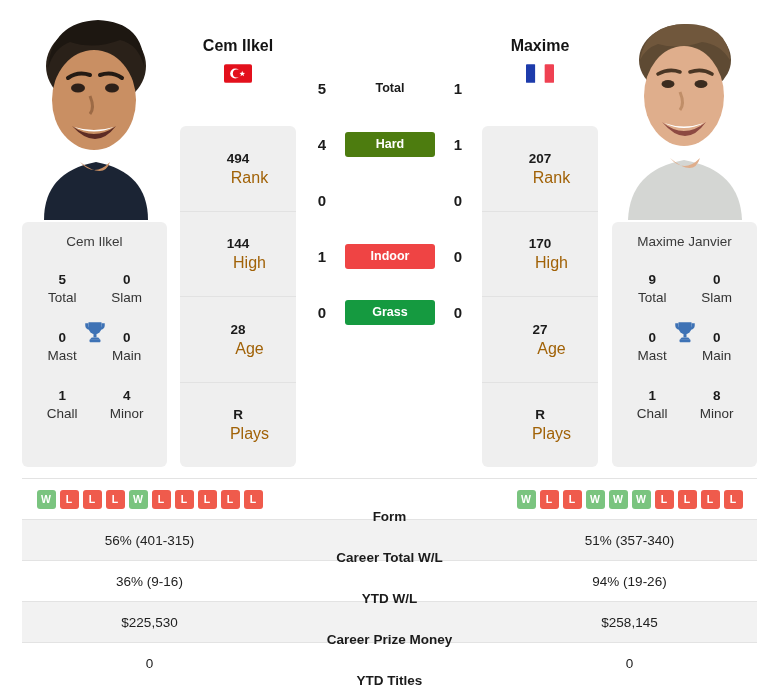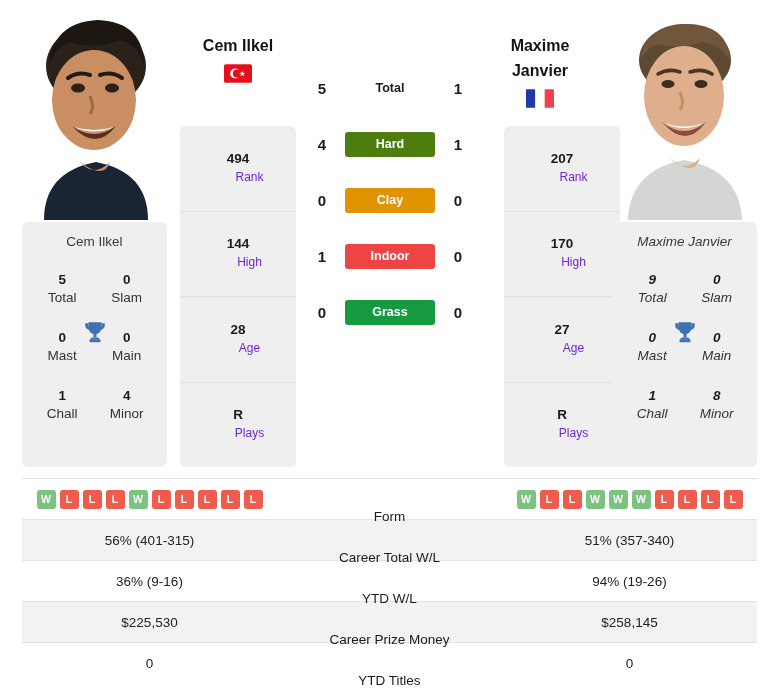--- a/index.html
+++ b/index.html
@@ -33,21 +33,21 @@
   .outer-card {
     position: absolute;
     top: 222px;
     width: 145px;
     height: 245px;
     background: #efefef;
     border-radius: 6px;
     padding-top: 12px;
   }
   .outer-card.left  { left: 22px; }
-  .outer-card.right { left: 612px; font-style: italic; }
+  .outer-card.right { left: 612px; }
   .oc-name {
     text-align: center;
     font-size: 13.5px;
     color: #3a3a3a;
     margin-bottom: 22px;
     white-space: nowrap;
   }
   .titles-grid {
     position: relative;
     display: grid;
@@ -81,39 +81,39 @@
     position: absolute;
     top: 126px;
     width: 116px;
     height: 341px;
     background: #efefef;
     border-radius: 6px;
     display: flex;
     flex-direction: column;
   }
   .rank-card.left  { left: 180px; }
-  .rank-card.right { left: 504px; }
+  .rank-card.right { left: 482px; }
   .rc-row {
     flex: 1;
     display: flex;
     flex-direction: column;
     align-items: center;
     justify-content: center;
     border-bottom: 1px solid #e2e2e2;
   }
   .rc-row:last-child { border-bottom: none; }
   .rc-val {
     font-size: 13.5px;
     font-weight: bold;
     color: #1b1b1b;
     line-height: 18px;
   }
   .rc-lab {
-    font-size: 12px;
-    color: #6d28d9;
+    font-size: 16px;
+    color: #a16207;
     line-height: 19px;
     margin-left: 23px;
   }
 
   
   .p-head { position: absolute; text-align: center; width: 140px; }
   .p-head.left  { left: 168px; top: 33px; }
   .p-head.right { left: 470px; top: 33px; }
   .p-name {
     font-size: 16px;
@@ -180,21 +180,21 @@
   }
   .trow.alt { background: #f2f2f2; }
   .tcell {
     flex: 1;
     text-align: center;
     font-size: 13.5px;
     color: #222222;
   }
   .tcell.mid {
     flex: 0 0 225px;
-    font-weight: normal;
+    font-weight: bold;
     font-size: 13.5px;
     color: #1b1b1b;
     margin-top: 34px;
   }
   .form-strip {
     display: flex;
     gap: 4px;
     justify-content: center;
     align-items: center;
   }
@@ -260,21 +260,20 @@
       <svg class="flag" viewBox="0 0 30 20" xmlns="http://www.w3.org/2000/svg">
         <rect width="30" height="20" rx="2" fill="#e3101c"></rect>
         <circle cx="12" cy="10" r="5.4" fill="#ffffff"></circle>
         <circle cx="13.8" cy="10" r="4.3" fill="#e3101c"></circle>
         <path d="M19.2 6.6 l1.1 2.6 2.8 .2 -2.1 1.8 .7 2.7 -2.4 -1.5 -2.4 1.5 .7 -2.7 -2.1 -1.8 2.8 -.2z" fill="#ffffff" transform="translate(0.6,0) scale(0.78) translate(5,2.6)"></path>
       </svg>
     </div>
 
     <div class="p-head right">
       <div class="p-name">Maxime</div>
-      <div class="p-name">Janvier</div>
       <svg class="flag" viewBox="0 0 30 20" xmlns="http://www.w3.org/2000/svg">
         <rect x="0" y="0" width="10" height="20" rx="1" fill="#1d3bab"></rect>
         <rect x="10" y="0" width="10" height="20" fill="#ffffff"></rect>
         <rect x="20" y="0" width="10" height="20" rx="1" fill="#ef4152"></rect>
       </svg>
     </div>
 
     <div class="rank-card left">
       <div class="rc-row">
         <div class="rc-val">494</div>
@@ -395,21 +394,20 @@
           <div class="sf-pill plain">Total</div>
           <div class="sf-num r">1</div>
         </div>
         <div class="sf-row">
           <div class="sf-num l">4</div>
           <div class="sf-pill" style="background: #4d7c0f;">Hard</div>
           <div class="sf-num r">1</div>
         </div>
         <div class="sf-row">
           <div class="sf-num l">0</div>
-          <div class="sf-pill" style="background: rgb(224, 148, 0);">Clay</div>
           <div class="sf-num r">0</div>
         </div>
         <div class="sf-row">
           <div class="sf-num l">1</div>
           <div class="sf-pill" style="background: #ef4444;">Indoor</div>
           <div class="sf-num r">0</div>
         </div>
         <div class="sf-row">
           <div class="sf-num l">0</div>
           <div class="sf-pill" style="background: rgb(21, 154, 64);">Grass</div>

